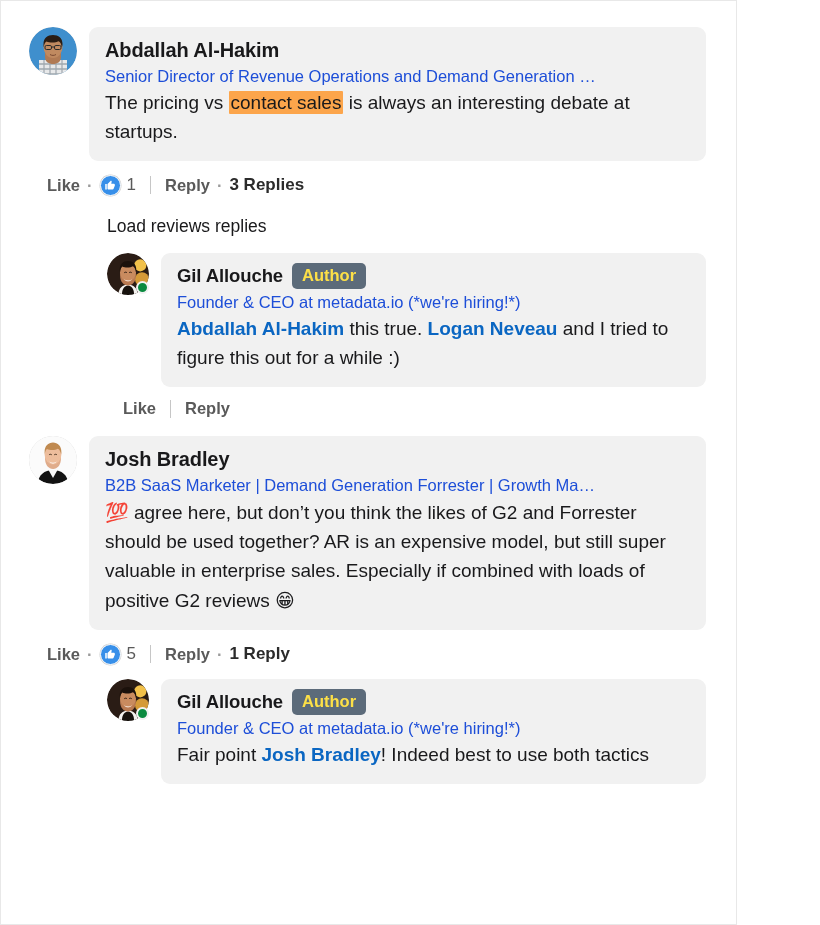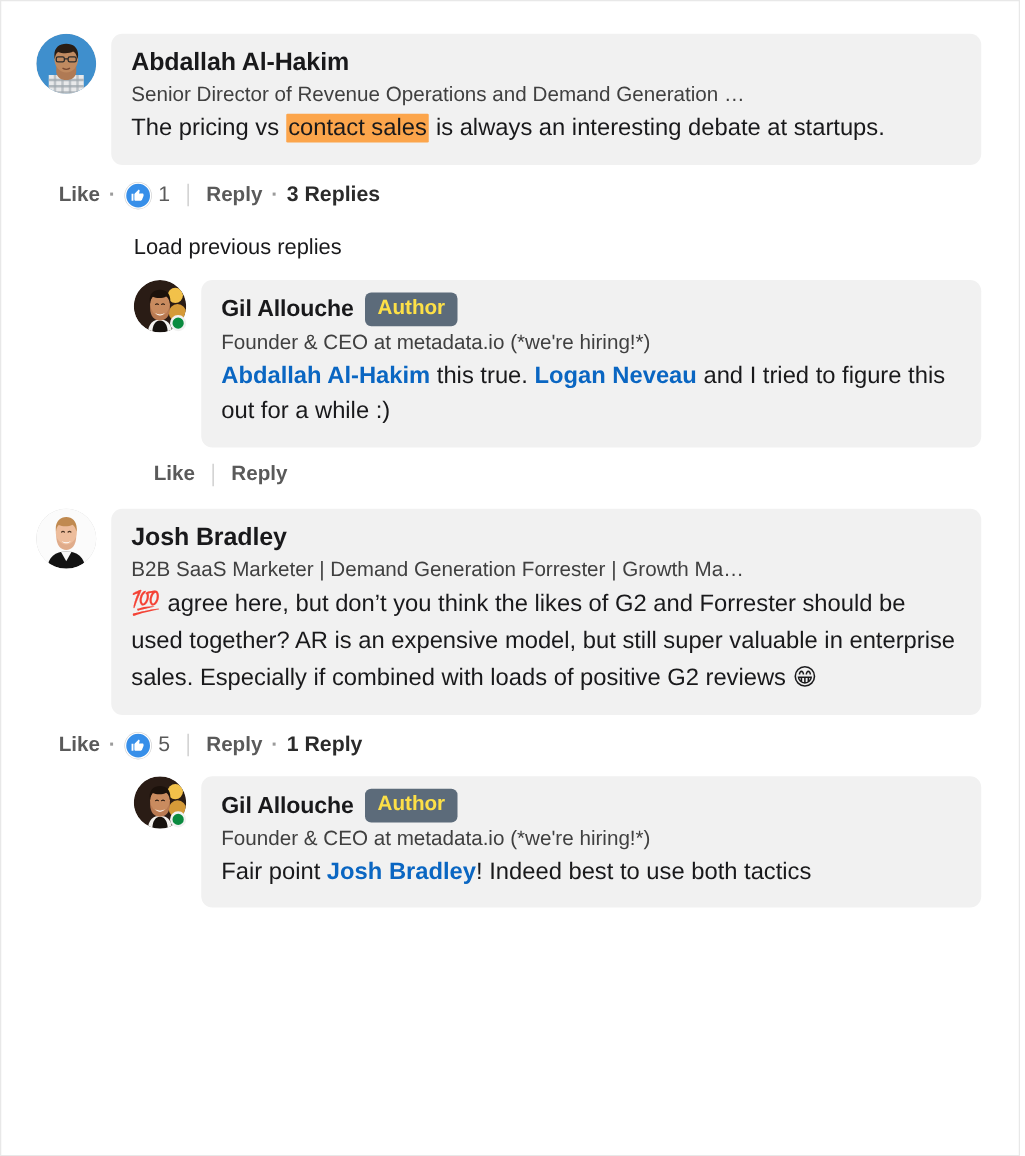--- a/index.html
+++ b/index.html
@@ -4,21 +4,21 @@
 <style>
   * { box-sizing: border-box; }
   html, body { margin: 0; padding: 0; }
   body {
     width: 820px; height: 925px;
     background: #ffffff;
     font-family: "Liberation Sans", sans-serif;
     -webkit-font-smoothing: antialiased;
   }
   .page-frame {
-    width: 816px; height: 925px;
+    width: 737px; height: 925px;
     background: #ffffff;
     border: 1px solid #e8e8e8;
     overflow: hidden;
     position: relative;
   }
   .thread { padding: 26px 30px 0 28px; }
 
   
   .comment-row { display: flex; align-items: flex-start; }
   .comment-row.reply { margin-left: 78px; }
@@ -48,21 +48,21 @@
     letter-spacing: -0.1px; line-height: 1.3;
   }
   .author-name.sm { font-size: 18.5px; }
   .author-badge {
     background: #5c6b7a; color: #fde047;
     font-size: 16.5px; font-weight: bold;
     padding: 3px 10px 4px 10px; border-radius: 5px;
     line-height: 1.2;
   }
   .headline {
-    font-size: 16.5px; color: #404040; margin-top: 2px;
+    font-size: 16.5px; color: #1d4ed8; margin-top: 2px;
     white-space: nowrap; overflow: hidden; text-overflow: clip;
     line-height: 1.45;
   }
   .body-text {
     font-size: 19px; color: #19191b; line-height: 1.52;
     word-wrap: break-word;
   }
   .mention { color: #0a66c2; font-weight: bold; }
   .hl { background: #fca54b; padding: 1px 2px; border-radius: 1px; }
   .emoji { font-family: "DejaVu Sans", sans-serif; }
@@ -146,21 +146,21 @@
           </svg>
         </span>
         <span class="count">1</span>
       </span>
       <span class="vbar"></span>
       <span class="act">Reply</span>
       <span class="dot-sep">·</span>
       <span class="reply-count">3 Replies</span>
     </div>
 
-    <div class="load-prev">Load previous replies</div>
+    <div class="load-prev">Load reviews replies</div>
 
     <div class="comment-row reply">
       <div class="avatar-wrap">
         <span class="avatar sm">
           <svg width="42" height="42" viewBox="0 0 48 48" aria-hidden="true">
             <defs>
                 <clipPath id="c2">
                   <circle cx="24" cy="24" r="24"></circle>
                 </clipPath>
               </defs>

